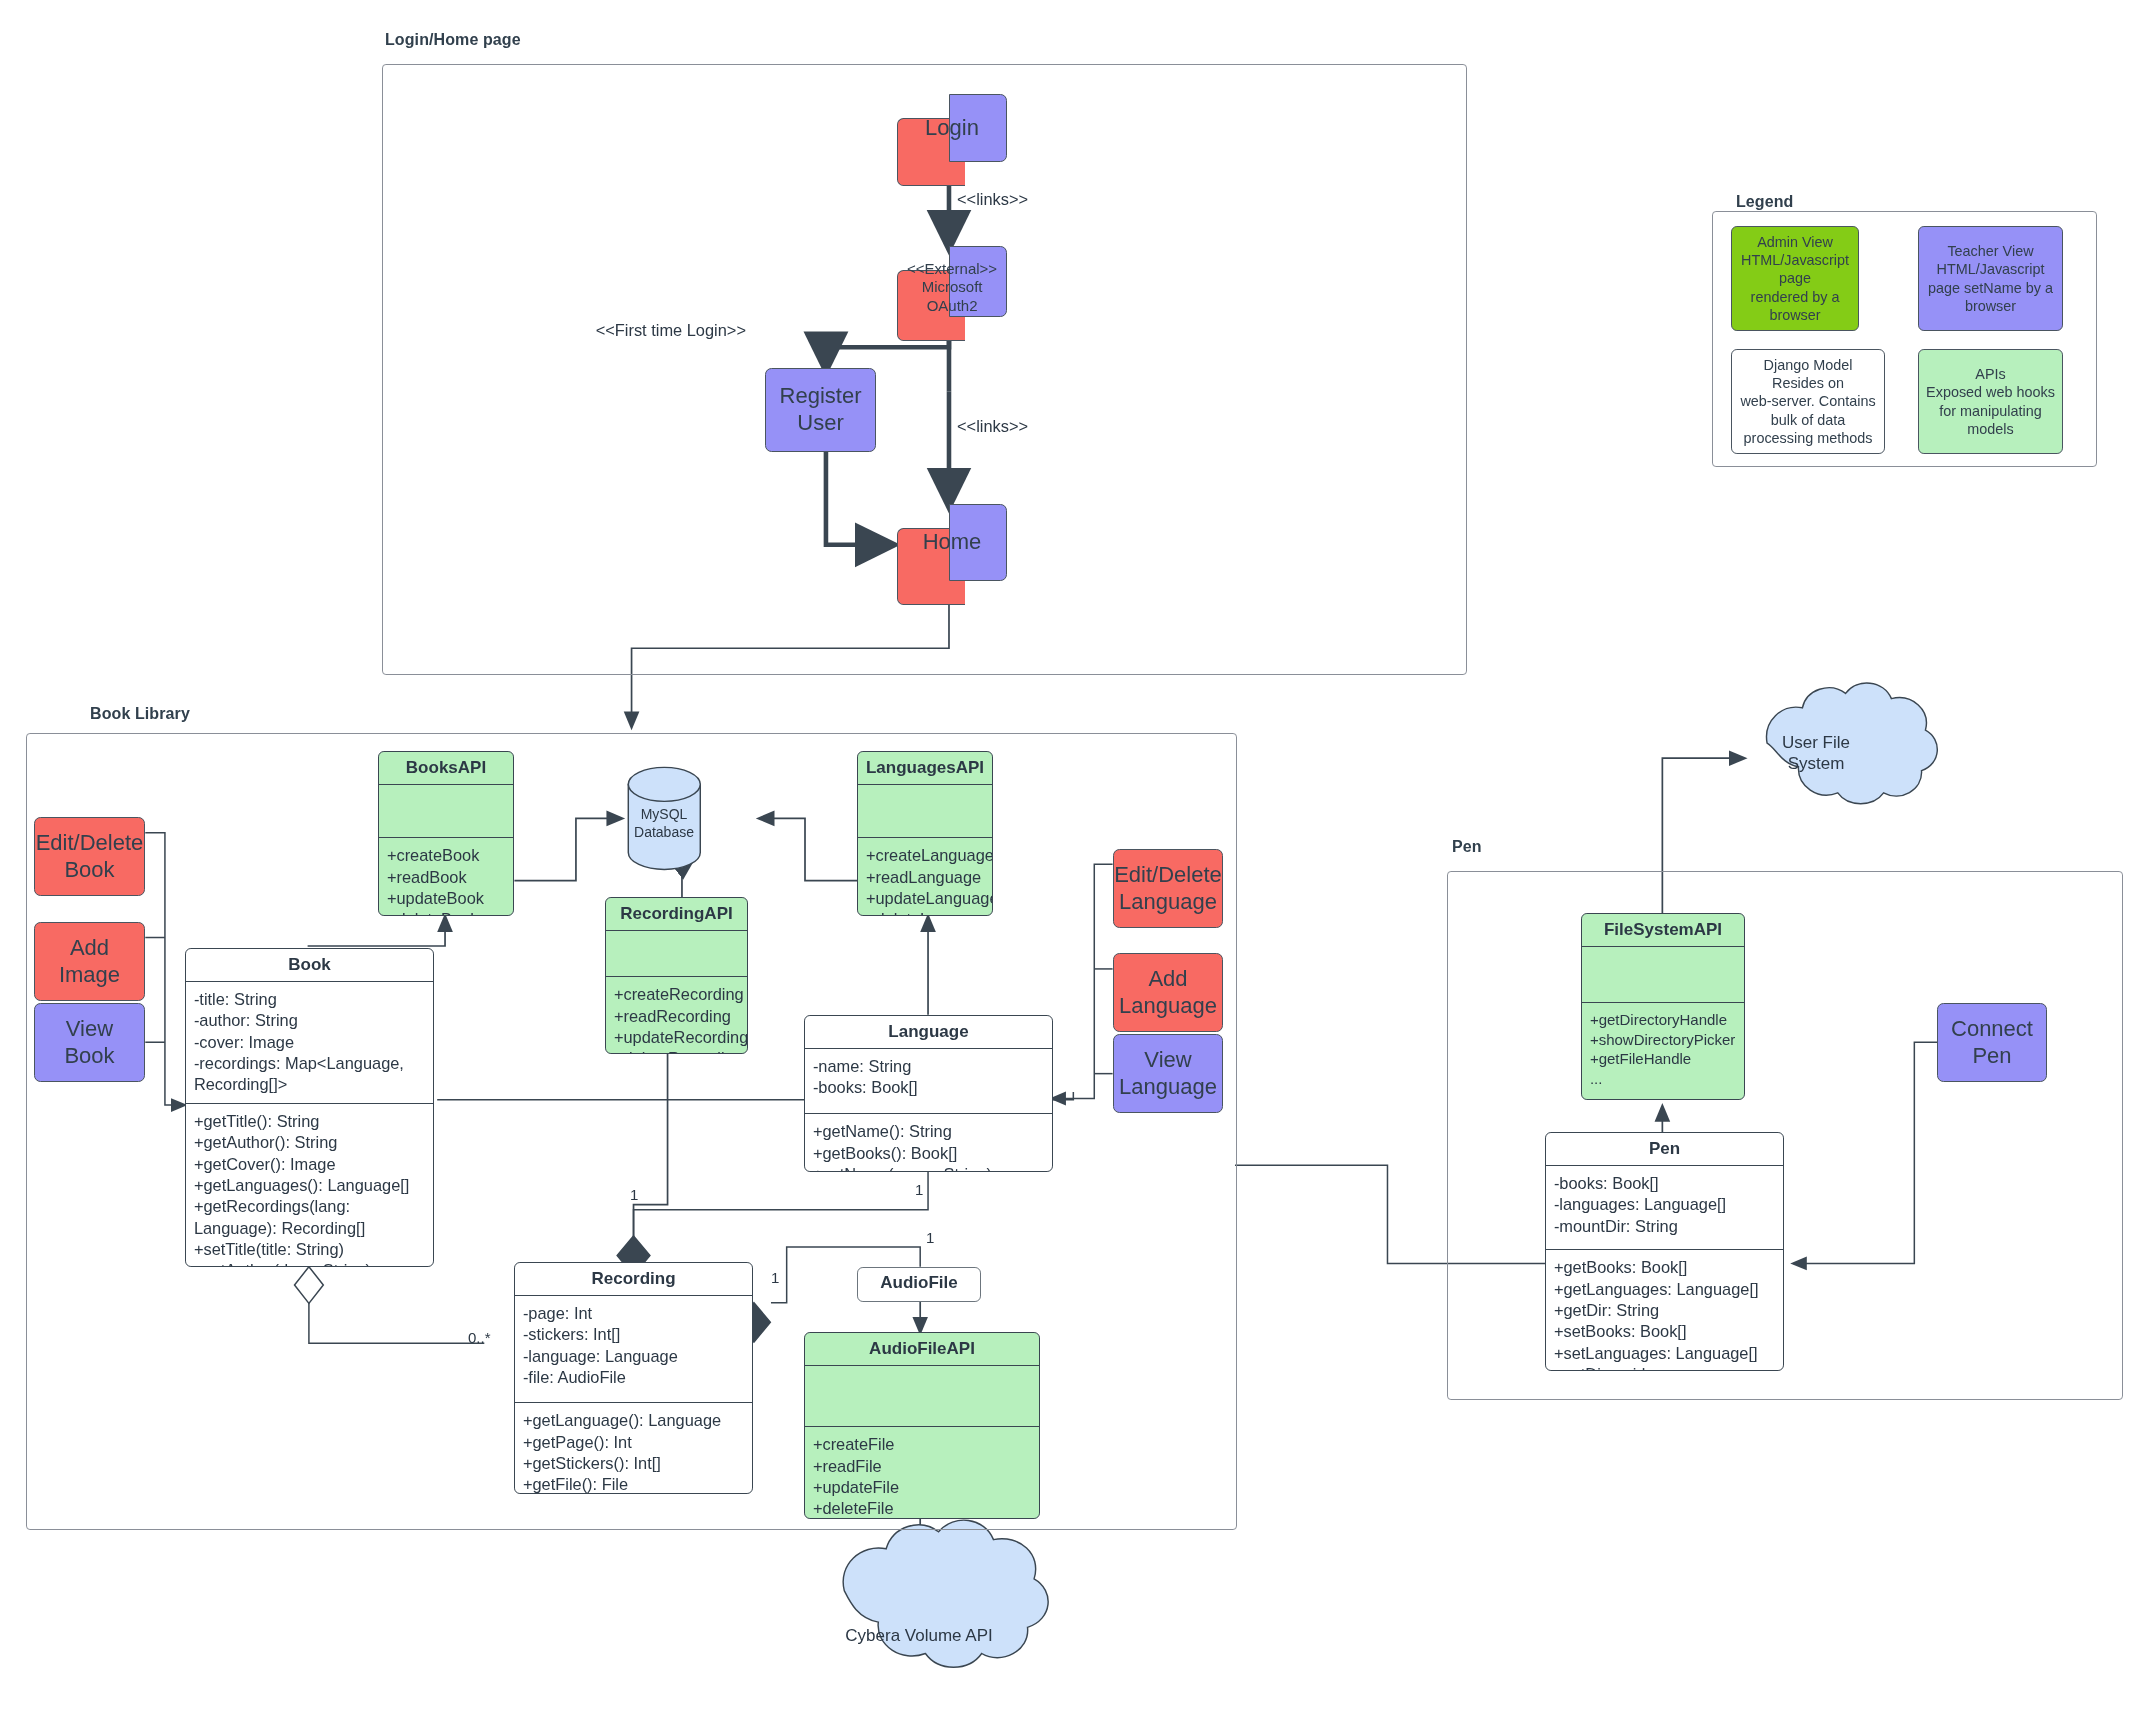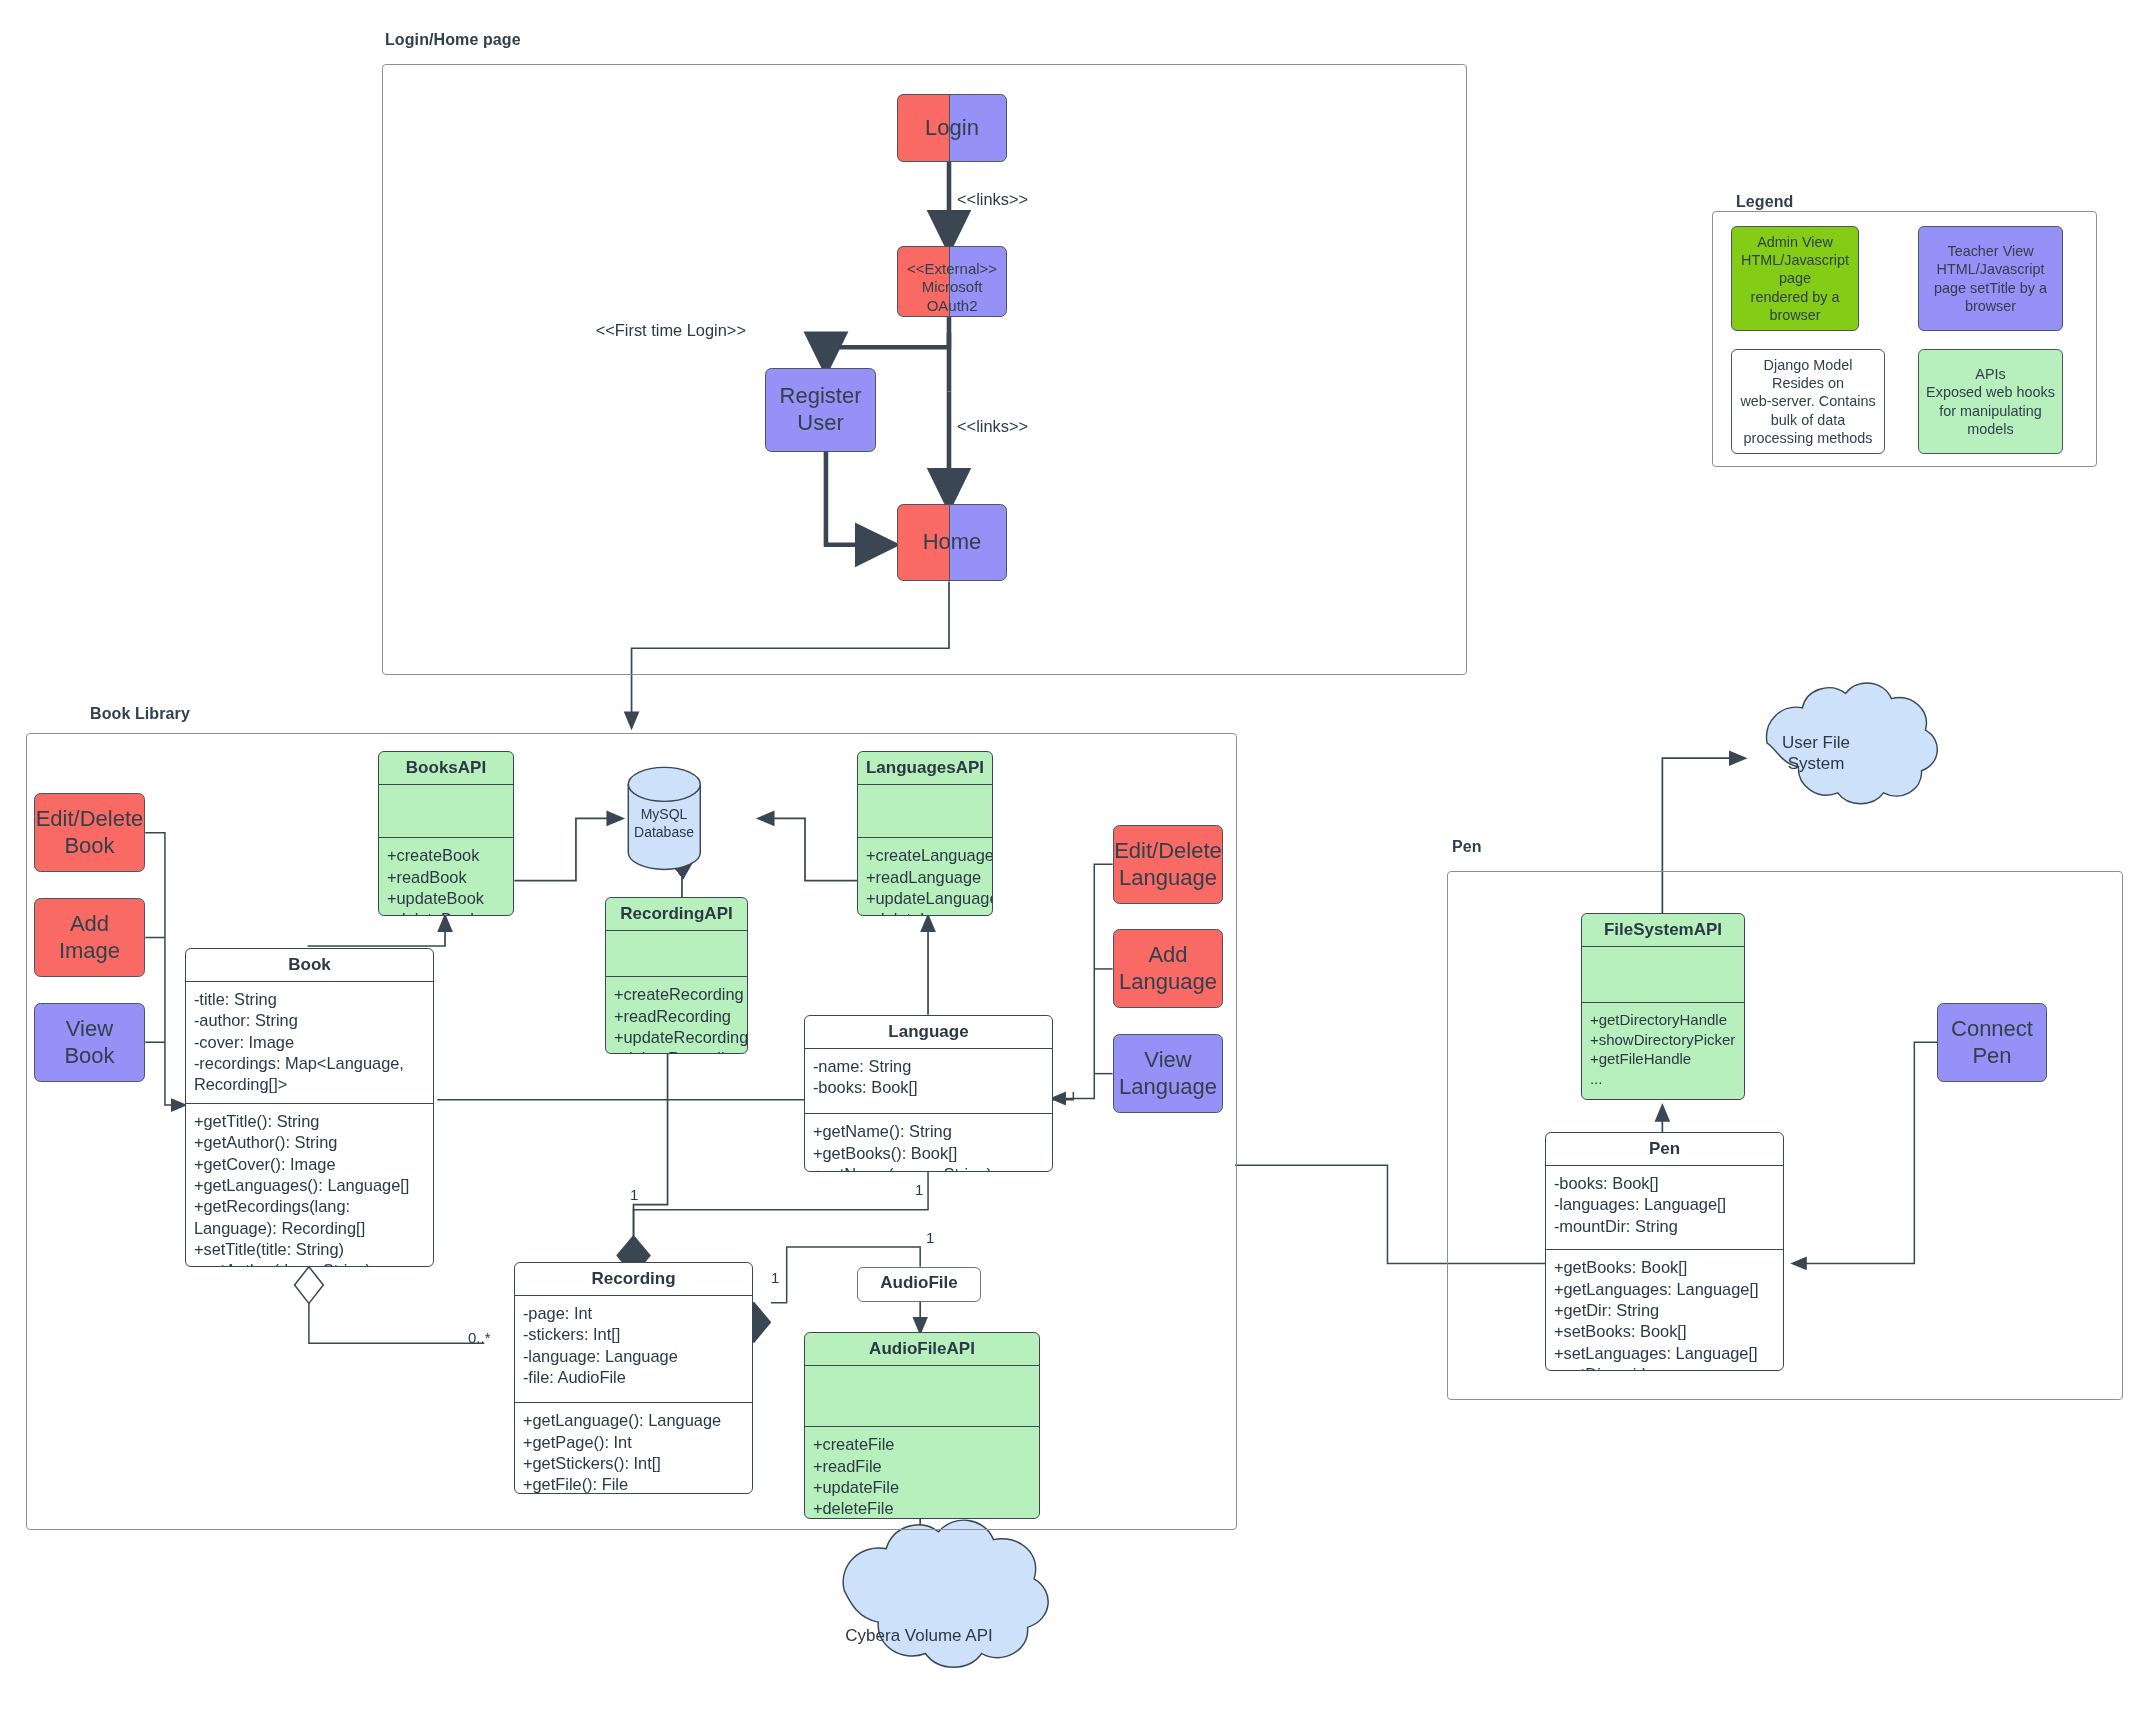--- a/index.html
+++ b/index.html
@@ -5,21 +5,21 @@
   html,body{margin:0;padding:0;background:#ffffff;}
   body{font-family:"Liberation Sans","DejaVu Sans",sans-serif;color:#2f3a46;}
   #stage{position:relative;width:2129px;height:1733px;overflow:hidden;background:#fff;}
   #edges{position:absolute;left:0;top:0;width:2129px;height:1733px;pointer-events:none;}
 
   .grp{position:absolute;border:1.3px solid #8a8f98;border-radius:3.9px;background:transparent;}
   .grp-title{position:absolute;font-weight:bold;font-size:16px;color:#31404d;letter-spacing:0.1px;white-space:nowrap;}
 
   .node{position:absolute;box-sizing:border-box;display:flex;align-items:center;justify-content:center;
         text-align:center;border-radius:6.5px;border:1.3px solid #4a5560;font-size:22px;line-height:1.22;color:#32404d;padding:2.6px 5.2px;}
-  .red{background:#f86a63;}
+  .red{background:#f86a63;margin-top:24px;}
   .purple{background:#9691f7;}
 
   
   .uml{position:absolute;box-sizing:border-box;border:1.6px solid #3a4651;border-radius:5.9px;background:#fff;overflow:hidden;}
   .uml.api{background:#b7f0bd;}
   .uml .u-title{font-weight:bold;font-size:17px;text-align:center;padding:5.9px 2.6px 5.9px;color:#2c3845;}
   .uml .u-sep{border-top:1.6px solid #3a4651;}
   .uml .u-body{padding:7.2px 7.9px;font-size:16.4px;line-height:1.30;color:#2c3845;white-space:pre-line;}
   .uml .u-body.empty{min-height:38px;}
 
@@ -161,21 +161,21 @@
   <div class="grp-title" style="left:1452px;top:838px;">Pen</div>
   <div class="grp" style="left:1447px;top:871px;width:674px;height:527px;"></div>
 
   <div class="grp-title" style="left:1736px;top:193px;">Legend</div>
   <div class="legend-box" style="left:1712px;top:211px;width:383px;height:254px;"></div>
   <div class="lg-item" style="left:1731px;top:226px;width:128px;height:105px;background:#84cc16;">Admin View
 HTML/Javascript page
 rendered by a browser</div>
   <div class="lg-item" style="left:1918px;top:226px;width:145px;height:105px;background:#9691f7;">Teacher View
 HTML/Javascript
-page setTitle by a
+page setName by a
 browser</div>
   <div class="lg-item" style="left:1731px;top:349px;width:154px;height:105px;background:#ffffff;">Django Model
 Resides on
 web-server. Contains
 bulk of data
 processing methods</div>
   <div class="lg-item" style="left:1918px;top:349px;width:145px;height:105px;background:#b7f0bd;">APIs
 Exposed web hooks
 for manipulating
 models</div>

